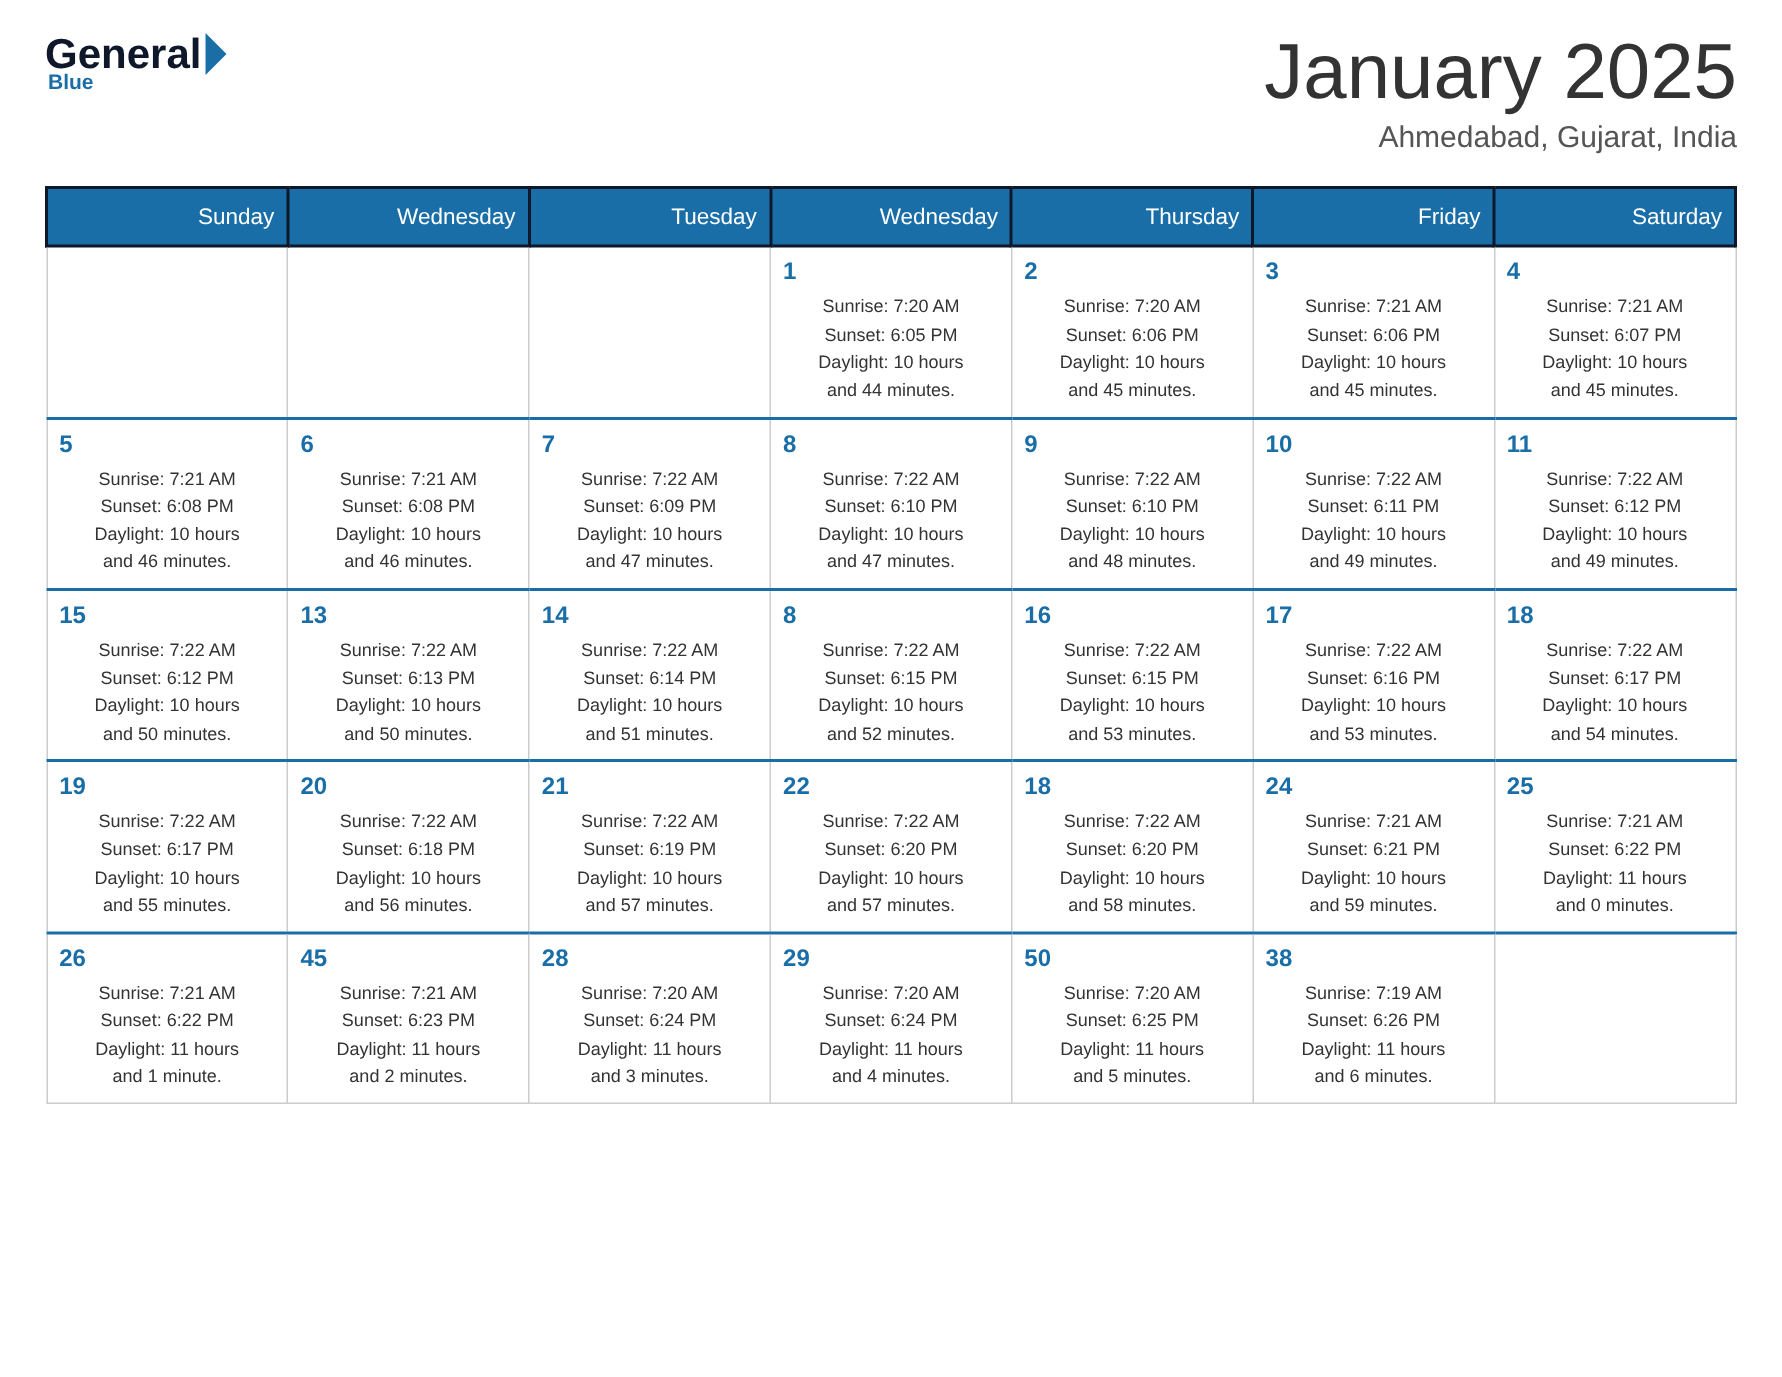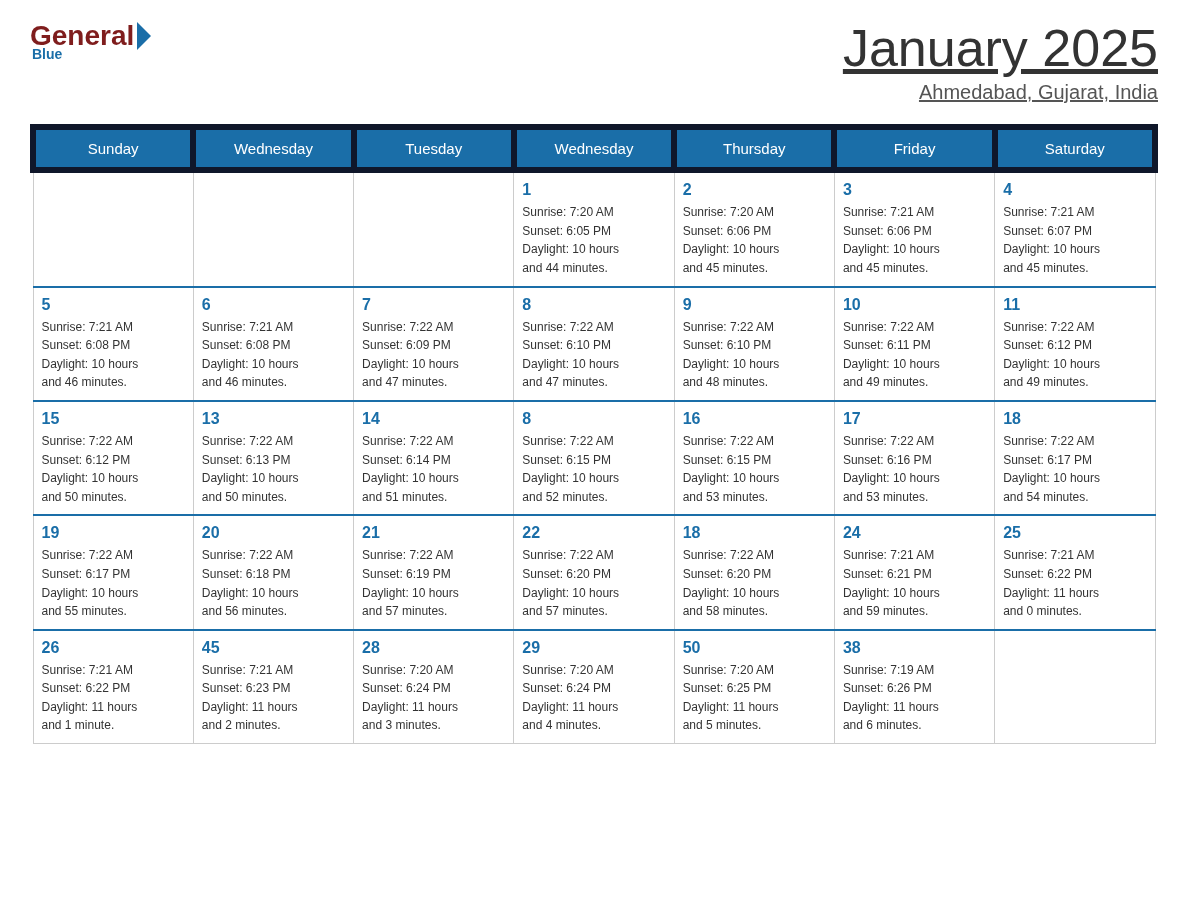--- a/index.html
+++ b/index.html
@@ -17,21 +17,21 @@
       margin-bottom: 20px;
     }
     .logo {
       display: flex;
       flex-direction: column;
       align-items: flex-start;
     }
     .logo-general {
       font-size: 28px;
       font-weight: bold;
-      color: #7f1d1d;
+      color: #0f172a;
       display: flex;
       align-items: center;
     }
     .logo-general .arrow {
       width: 0;
       height: 0;
       border-left: 14px solid #1a6ea8;
       border-top: 14px solid transparent;
       border-bottom: 14px solid transparent;
       margin-left: 3px;
@@ -46,40 +46,38 @@
       margin-left: 2px;
     }
     .title-area {
       text-align: right;
     }
     .month-title {
       font-size: 52px;
       font-weight: normal;
       color: #333;
       line-height: 1.1;
-      text-decoration: underline;
     }
     .location {
       font-size: 20px;
       color: #555;
       margin-top: 4px;
-      text-decoration: underline;
     }
     .calendar {
       width: 100%;
       border-collapse: collapse;
     }
     .calendar th {
       background-color: #1a6ea8;
       color: #fff;
       padding: 10px 8px;
       font-size: 15px;
       font-weight: normal;
-      text-align: center;
-      border: 6px solid #0f172a;
+      text-align: right;
+      border: 2px solid #0f172a;
     }
     .calendar td {
       vertical-align: top;
       padding: 8px;
       border: 1px solid #ccc;
       width: calc(100% / 7);
       min-height: 100px;
       font-size: 12.5px;
       color: #333;
     }
@@ -90,20 +88,21 @@
       font-size: 16px;
       font-weight: bold;
       color: #1a6ea8;
       margin-bottom: 4px;
       display: block;
     }
     .day-info {
       font-size: 12px;
       color: #333;
       line-height: 1.55;
+      text-align: center;
     }
     .row-border td {
       border-top: 2px solid #1a6ea8;
     }
   </style>
 </head>
 <body>
 
 <div class="header">
   <div class="logo">

